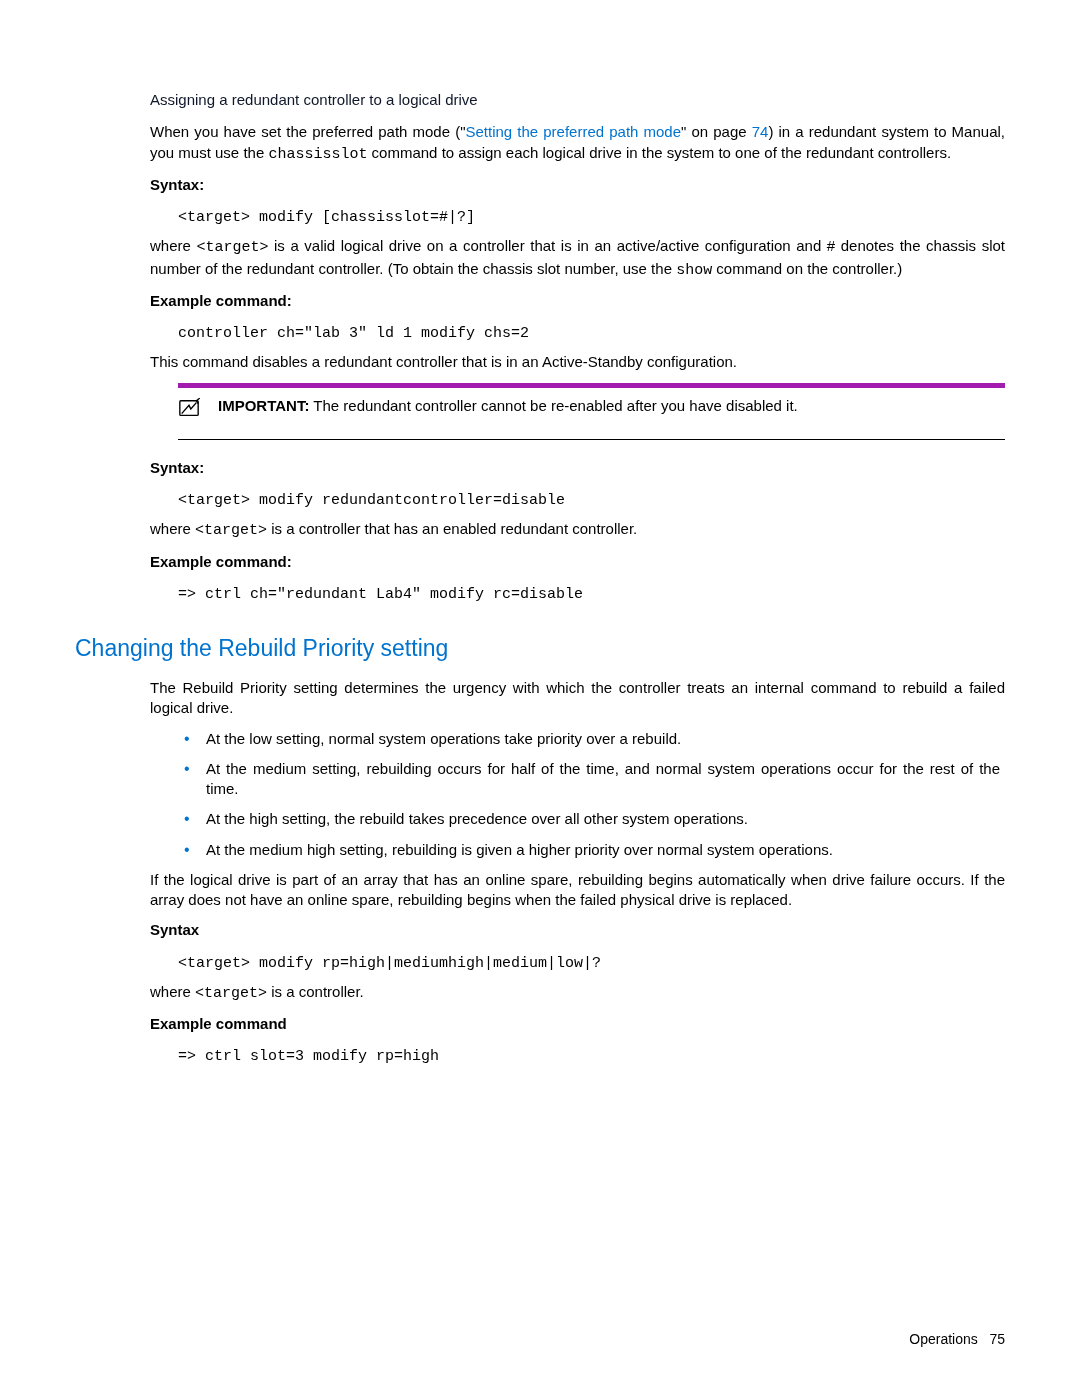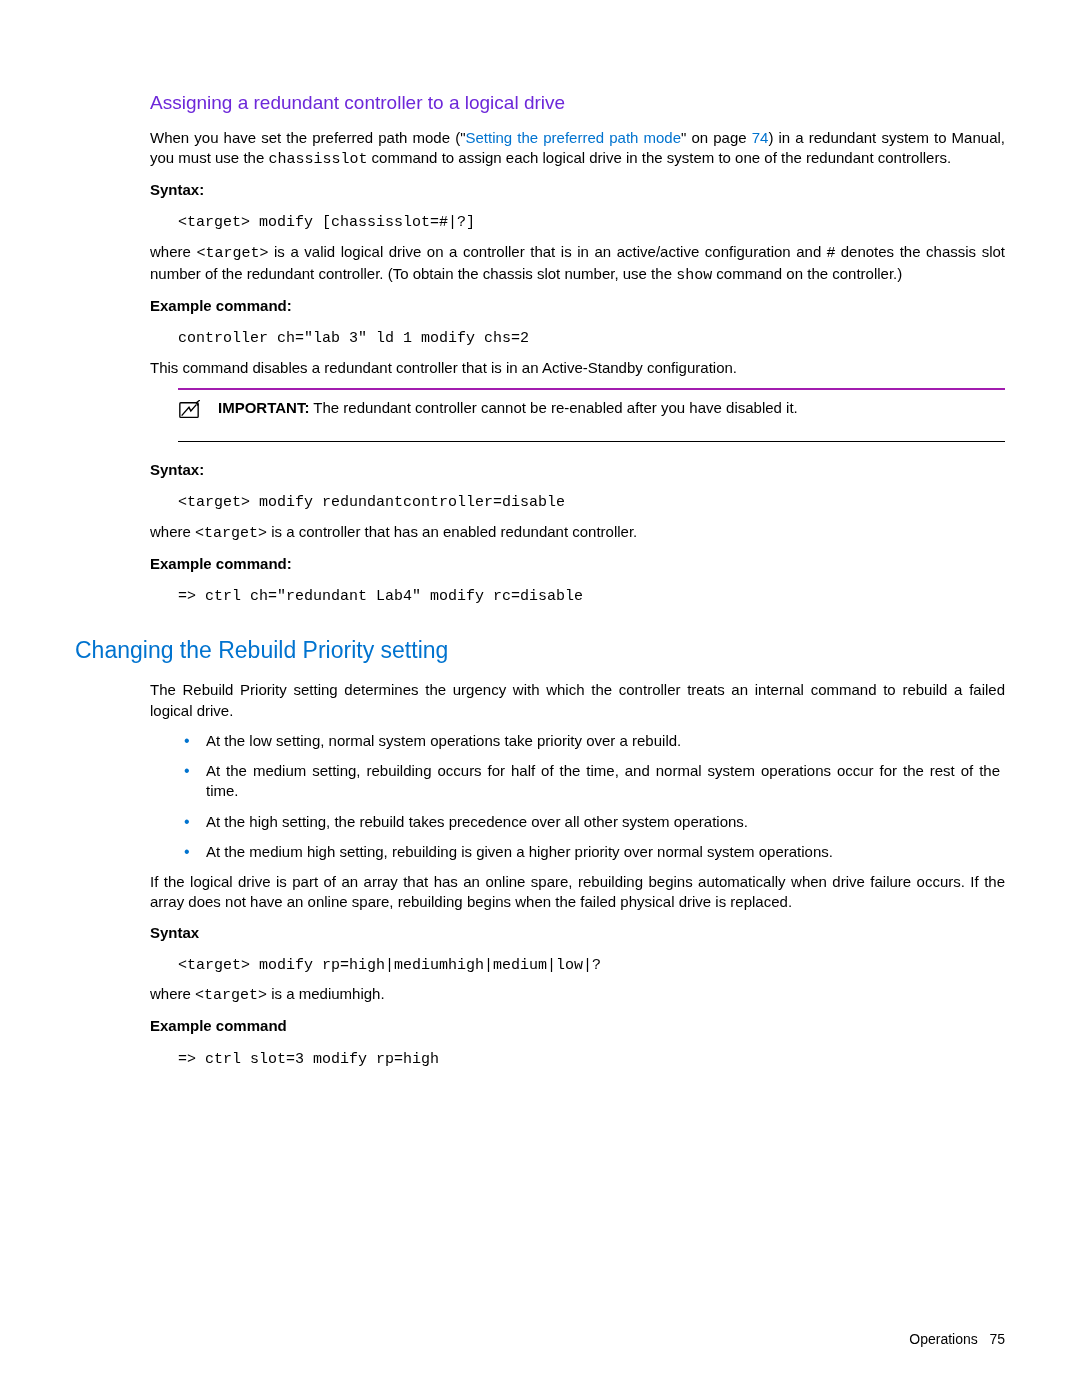--- a/index.html
+++ b/index.html
@@ -12,23 +12,23 @@
     line-height: 1.35;
     width: 1080px;
   }
   .page {
     padding: 90px 75px 40px 75px;
     box-sizing: border-box;
     min-height: 1397px;
     position: relative;
   }
   h3.subheading {
-    color: #6d28d9;
+    color: #0f172a;
     font-weight: 400;
-    font-size: 19px;
+    font-size: 15px;
     margin: 0 0 12px 0;
     padding-left: 75px;
   }
   h2.section-heading {
     color: #0073cf;
     font-weight: 400;
     font-size: 23px;
     margin: 28px 0 14px 0;
     padding-left: 0;
   }
@@ -51,21 +51,21 @@
     font-size: 15px;
   }
   .inline-code {
     font-family: "Courier New", Courier, monospace;
   }
   a.link {
     color: #0073cf;
     text-decoration: none;
   }
   .note-box {
-    border-top: 2px solid #a21caf;
+    border-top: 5px solid #a21caf;
     border-bottom: 1px solid #000;
     margin: 10px 0 18px 28px;
     padding: 8px 0 14px 0;
     display: flex;
     align-items: flex-start;
   }
   .note-icon {
     width: 22px;
     flex: 0 0 22px;
     margin-right: 18px;
@@ -166,21 +166,21 @@
       <li>At the high setting, the rebuild takes precedence over all other system operations.</li>
       <li>At the medium high setting, rebuilding is given a higher priority over normal system operations.</li>
     </ul>
 
     <p>If the logical drive is part of an array that has an online spare, rebuilding begins automatically when drive failure occurs. If the array does not have an online spare, rebuilding begins when the failed physical drive is replaced.</p>
 
     <p class="label">Syntax</p>
     <div class="code">&lt;target&gt; modify rp=high|mediumhigh|medium|low|?</div>
 
     <p>
-      <span>where </span><span class="inline-code">&lt;target&gt;</span><span> is a mediumhigh.</span>
+      <span>where </span><span class="inline-code">&lt;target&gt;</span><span> is a controller.</span>
     </p>
 
     <p class="label">Example command</p>
     <div class="code">=&gt; ctrl slot=3 modify rp=high</div>
   </div>
 
   <div class="footer">
     <span>Operations</span>&nbsp;&nbsp;&nbsp;<span>75</span>
   </div>
 

